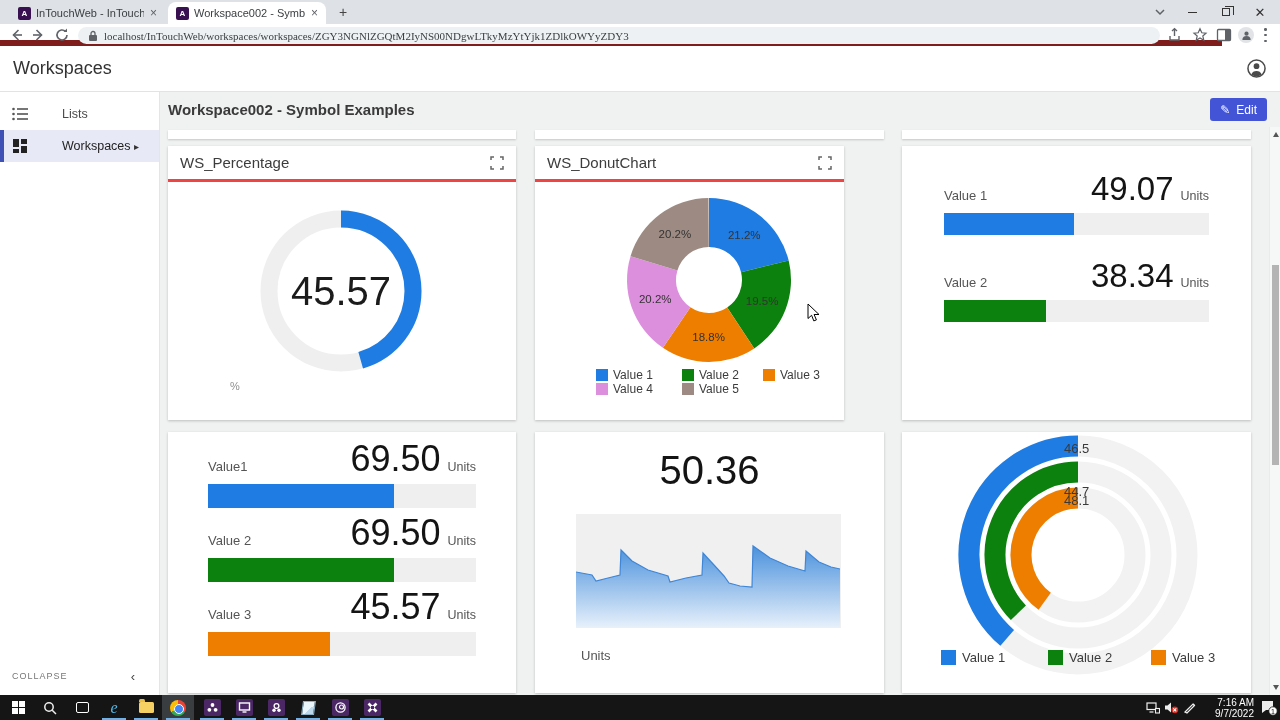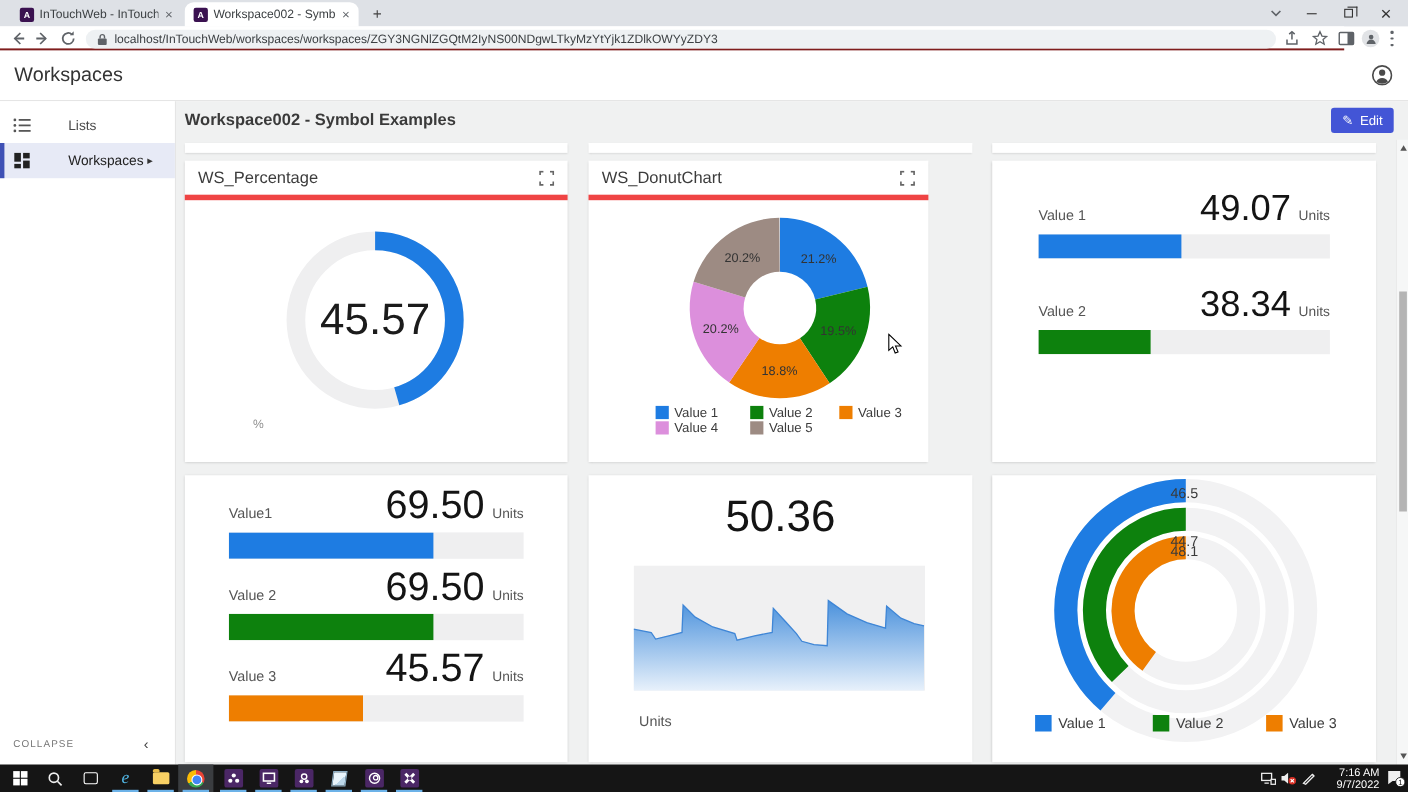--- a/index.html
+++ b/index.html
@@ -16,21 +16,21 @@
   .tab-close { font-size:12px; color:#5f6368; line-height:1; flex:none; }
   .newtab-btn { position:absolute; left:334px; top:4px; width:18px; height:18px; text-align:center; line-height:16px; font-size:14px; color:#444; }
   .tabsearch { position:absolute; left:1152px; top:6px; width:16px; height:12px; }
   .win-btn { position:absolute; top:0; width:34px; height:24px; display:flex; align-items:center; justify-content:center; color:#333; }
   .wb-min { left:1175px; } .wb-max { left:1209px; } .wb-close { left:1243px; font-size:13px; }
   .min-glyph { width:9px; height:1px; background:#333; }
   .max-glyph { width:8px; height:8px; border:1px solid #333; position:relative; background:#dee1e6;}
   .max-glyph:before { content:""; position:absolute; left:2px; top:-3px; width:8px; height:8px; border:1px solid #333; border-bottom:none; border-left:none; }
 
   
-  .toolbar { position:absolute; left:0; top:24px; width:1222px; height:22px; background:#fff; border-bottom:2px solid #7f1d1d; }
+  .toolbar { position:absolute; left:0; top:24px; width:1222px; height:22px; background:#fff; border-bottom:6px solid #7f1d1d;font-family:Liberation Serif, serif; }
   .nav-ic { position:absolute; top:3px; width:16px; height:16px; }
   .addr { position:absolute; left:78px; top:3px; width:1082px; height:17px; background:#eef1f3; border-radius:9px; display:flex; align-items:center; padding:0 10px; }
   .url { font-size:11px; color:#3c4043; margin-left:6px; white-space:nowrap; overflow:hidden; }
   .tb-right { position:absolute; top:3px; width:16px; height:16px; }
   .avatar-sm { position:absolute; left:1238px; top:3px; width:16px; height:16px; border-radius:50%; background:#e1e3e6; display:flex; align-items:center; justify-content:center; }
   .dots3 { position:absolute; left:1264px; top:4px; width:3px; height:14px; display:flex; flex-direction:column; justify-content:space-between; }
   .dots3 i { width:2.5px; height:2.5px; border-radius:50%; background:#5f6368; }
 
   
   .appheader { position:absolute; left:0; top:46px; width:1280px; height:46px; background:#fff; border-bottom:1px solid #e3e3e3; }
@@ -48,21 +48,21 @@
 
   
   .main { position:absolute; left:160px; top:92px; width:1120px; height:603px; background:#f0f1f1; }
   .pagebar { position:absolute; left:0; top:0; width:1120px; height:35px; }
   .page-title { position:absolute; left:8px; top:9px; font-size:15px; font-weight:bold; color:#3a3a3a; }
   .edit-btn { position:absolute; right:13px; top:6px; height:23px; padding:0 10px; background:#4355d6; color:#fff; border:none; border-radius:3px; font-size:12px; display:flex; align-items:center; gap:6px; }
   .edit-pencil { font-size:12px; }
 
   .strip { position:absolute; height:9px; background:#fff; box-shadow:0 1px 2px rgba(0,0,0,.18); top:38px; }
   .card { position:absolute; background:#fff; box-shadow:0 1px 2.5px rgba(0,0,0,.22); }
-  .card-head { height:36px; border-bottom:5px solid #ef4444; display:flex; align-items:center; padding:0 12px; }
+  .card-head { height:36px; border-bottom:3px solid #ef4444; display:flex; align-items:center; padding:0 12px; }
   .card-title { font-size:15px; color:#3c3c3c; }
   .expand-ic { margin-left:auto; width:14px; height:14px; }
 
   
   .gauge-wrap { position:absolute; left:88px; top:60px; width:170px; height:170px; }
   .gauge-value { position:absolute; left:0; top:0; width:170px; height:170px; display:flex; align-items:center; justify-content:center; font-size:40px; color:#1b1b1b; }
   .pct-label { position:absolute; left:62px; top:234px; font-size:11px; color:#909090; }
 
   
   .donut-svg { position:absolute; left:74px; top:34px; }

